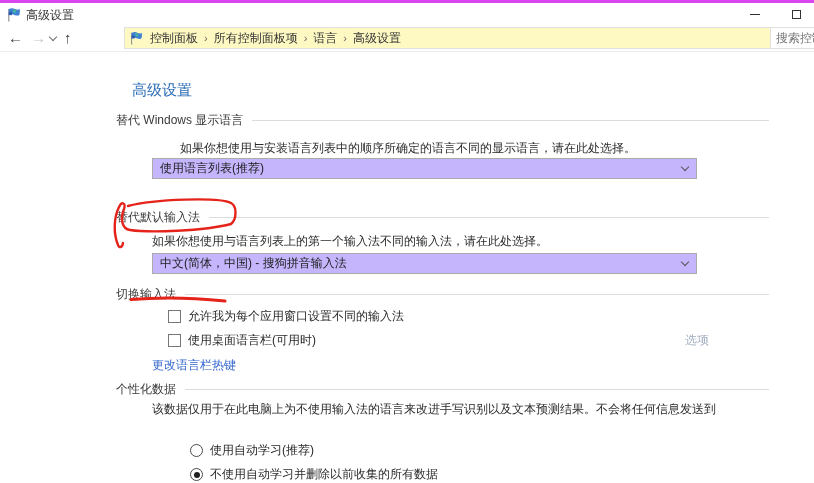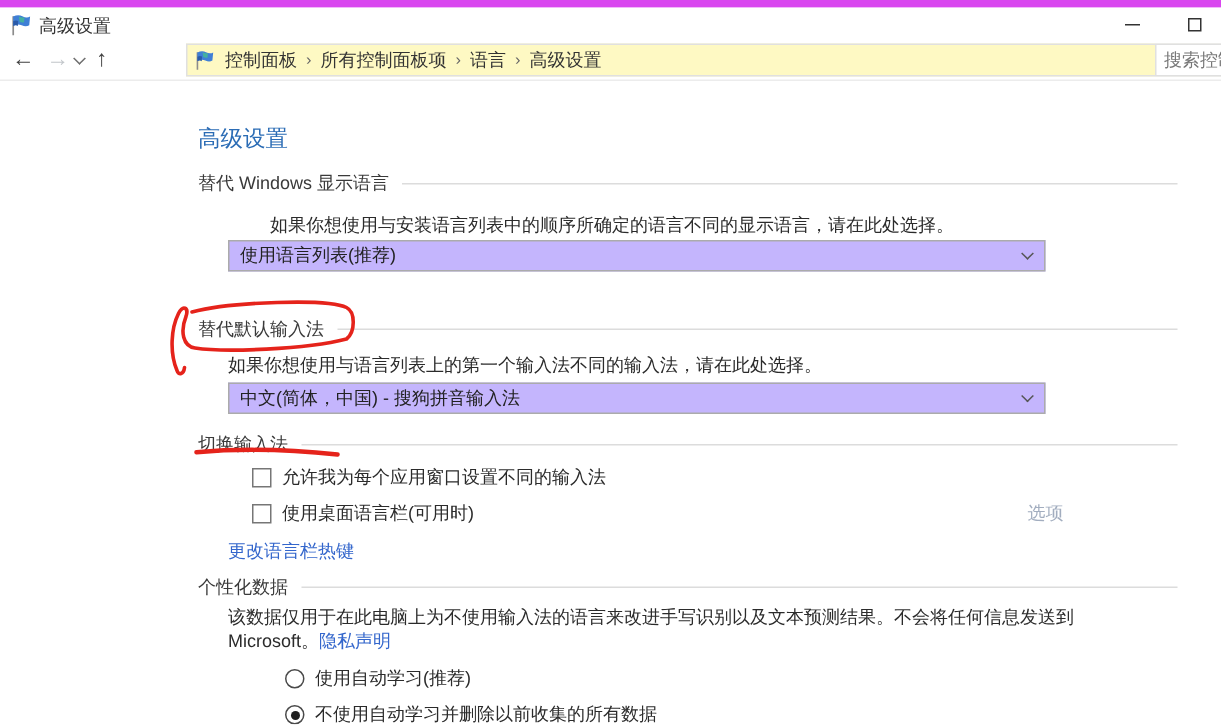--- a/index.html
+++ b/index.html
@@ -1,20 +1,20 @@
 <!DOCTYPE html>
 <html><head>
 <meta charset="utf-8">
 <style>
   * { margin:0; padding:0; box-sizing:border-box; }
   html,body { background:#fff; }
   body { font-family:"Liberation Sans","DejaVu Sans",sans-serif; font-size:12px; color:#2b2b2b; }
   #window {
     position:relative; width:814px; height:483px; background:#fff;
-    overflow:hidden; border-top:5px solid #d946ef;
+    overflow:hidden; border-top:3px solid #d946ef;
   }
   
   .titlebar { position:absolute; left:0; top:0; width:814px; height:22px; background:#fff; }
   .titlebar .app-icon { position:absolute; left:6px; top:4px; width:15px; height:15px; }
   .titlebar .app-title { position:absolute; left:26px; top:4px; font-size:12px; color:#333; }
   .winbtn { position:absolute; top:0; width:40px; height:22px; display:flex; align-items:center; justify-content:center; color:#333; }
   .btn-min { left:735px; }
   .btn-max { left:776px; }
   .glyph-min { width:10px; height:0; border-top:1px solid #333; display:block; }
   .glyph-max { width:9px; height:9px; border:1px solid #333; display:block; }
@@ -39,21 +39,21 @@
   .addr-chev-btn { width:20px; height:100%; display:flex; align-items:center; justify-content:center; }
   .addr-vsep { width:1px; height:16px; background:#ececec; }
   .refresh-btn { width:24px; height:100%; display:flex; align-items:center; justify-content:center; }
   .searchbox {
     position:absolute; left:770px; top:2px; width:90px; height:22px;
     border:1px solid #e0e0e0; background:#fff; display:flex; align-items:center;
     padding-left:5px; color:#777; white-space:nowrap; overflow:hidden;
   }
   
   .page-title { position:absolute; left:132px; top:78px; font-size:15px; color:#2b6cb5; }
-  .sec-header { position:absolute; display:flex; align-items:center; width:653px; left:132px; }
+  .sec-header { position:absolute; display:flex; align-items:center; width:653px; left:116px; }
   .sec-header .txt { color:#3a3a3a; flex:none; }
   .sec-header .rule { flex:1; height:1px; background:#dcdcdc; margin-left:9px; }
   .desc { position:absolute; left:152px; color:#2b2b2b; }
   .combo {
     position:absolute; left:152px; width:545px; height:21px;
     background:#c4b5fd; border:1px solid #ababab;
     display:flex; align-items:center; padding:0 8px 0 7px; color:#222;
   }
   .combo .val { flex:1; white-space:nowrap; overflow:hidden; }
   .combo .chev-down { border-color:#555; margin-top:-3px; }
@@ -169,23 +169,20 @@
     <span>使用桌面语言栏(可用时)</span>
   </div>
   <span class="pale-link" style="left:685px; top:329px;">选项</span>
   <span class="link" style="left:152px; top:354px;">更改语言栏热键</span>
 
   <div class="sec-header" style="top:378px;">
     <span class="txt">个性化数据</span>
     <span class="rule"></span>
   </div>
   <div class="desc" style="top:398px;">该数据仅用于在此电脑上为不使用输入法的语言来改进手写识别以及文本预测结果。不会将任何信息发送到</div>
-  <div class="desc" style="top:414px;">
-    <span>Microsoft。</span><span class="link" style="position:static;">隐私声明</span>
-  </div>
   <div class="radio-row" style="left:190px; top:439px;">
     <span class="radio"></span>
     <span>使用自动学习(推荐)</span>
   </div>
   <div class="radio-row" style="left:190px; top:463px;">
     <span class="radio on"></span>
     <span>不使用自动学习并删除以前收集的所有数据</span>
   </div>
 
 </div>

